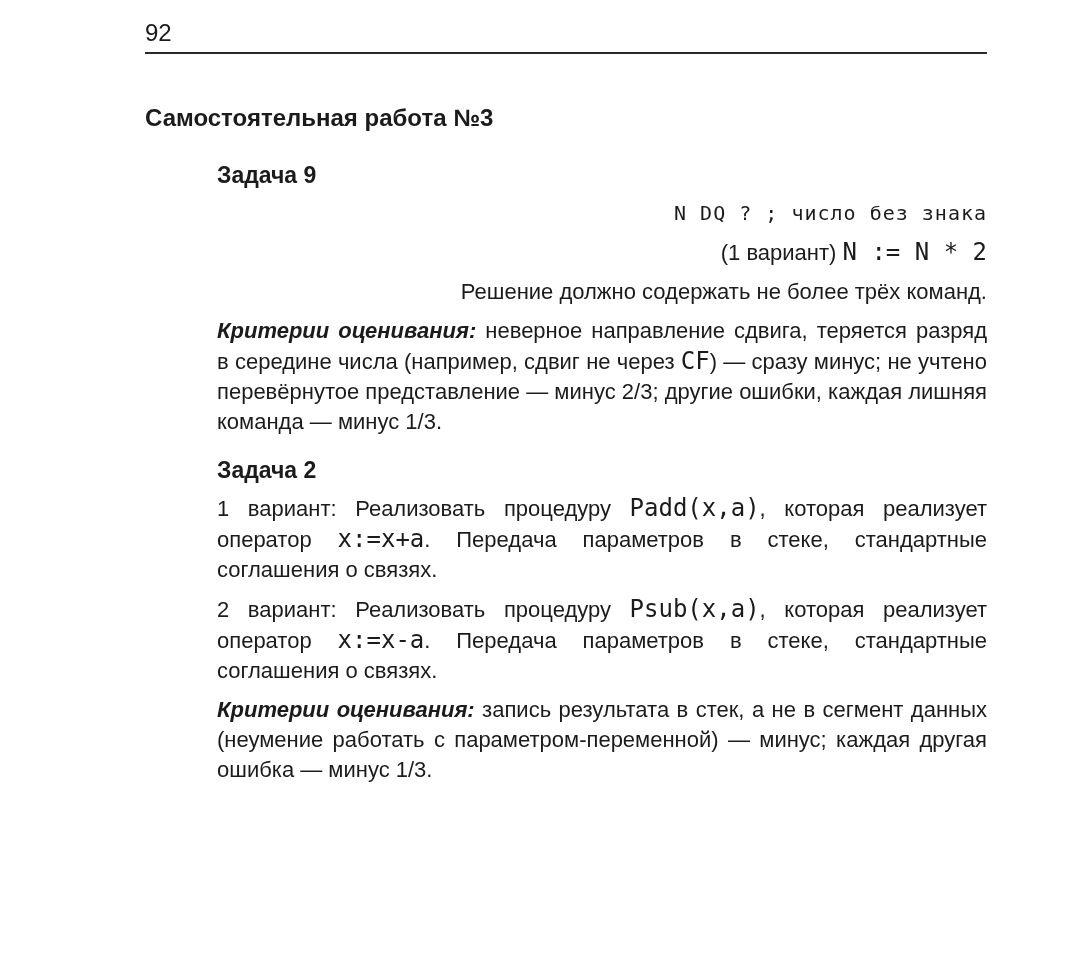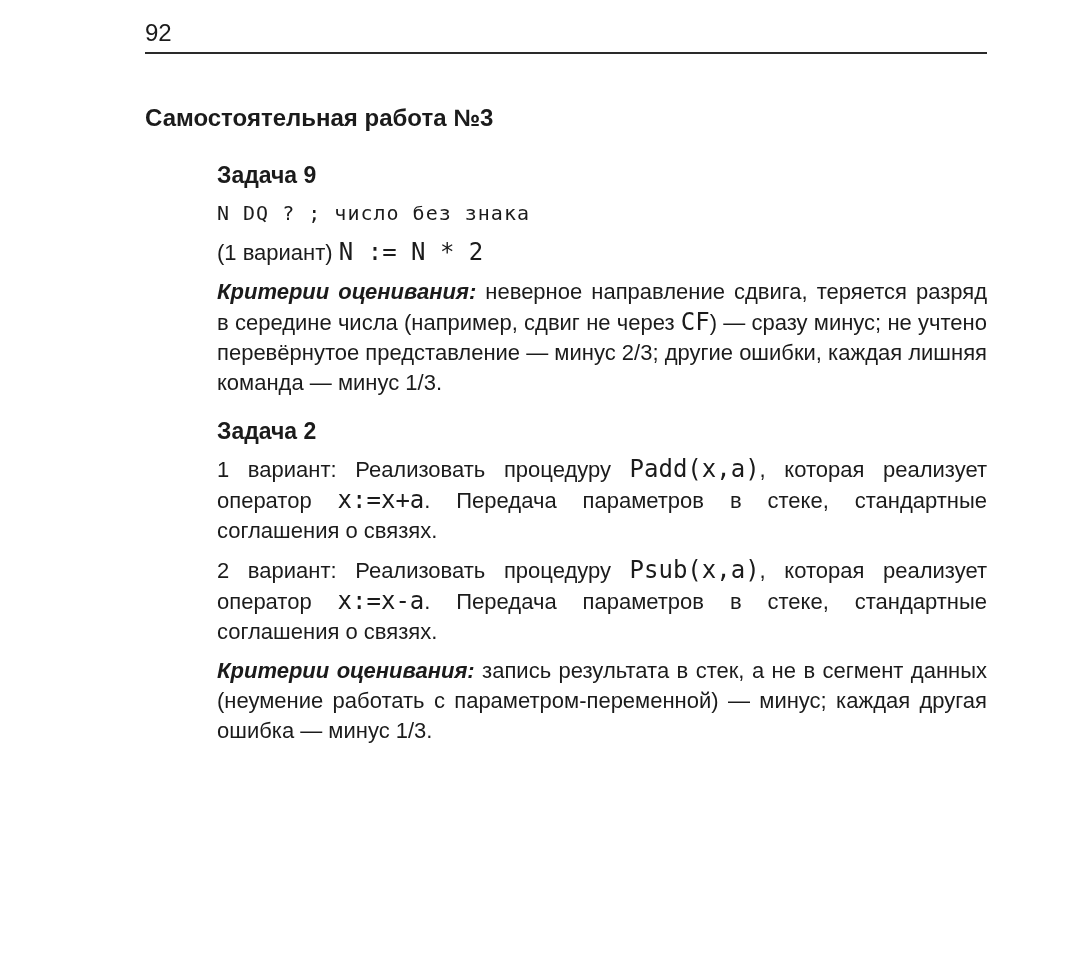--- a/index.html
+++ b/index.html
@@ -44,20 +44,21 @@
     font-size: 23px;
     font-weight: bold;
     line-height: 30px;
     margin: 0 0 8px 0;
   }
   .task-section + .task-section { margin-top: 18px; }
   p {
     font-size: 22px;
     line-height: 30px;
     margin: 0 0 9px 0;
+    text-align: right;
   }
   p.just { text-align: justify; }
   .mono {
     font-family: "DejaVu Sans Mono", "Liberation Mono", monospace;
     font-size: 24px;
   }
   .mono.b { font-weight: bold; }
   .code-block {
     font-family: "DejaVu Sans Mono", "Liberation Mono", monospace;
     font-size: 20px;
@@ -83,20 +84,21 @@
 
     <section class="task-section">
       <h2 class="task-title">Задача 9</h2>
 
       <p class="code-block">N DQ ? ; число без знака</p>
 
 
       <p><span>(1 вариант) </span><span class="mono">N := N * 2</span><span class="mono b"></span><span class="mono"></span></p>
 
 
+      <p>Решение должно содержать не более трёх команд.</p>
 
       <p class="just"><span class="crit-lead">Критерии оценивания:</span><span> неверное направление сдвига, теряется разряд в середине числа (например, сдвиг не через </span><span class="mono">CF</span><span>) — сразу минус; не учтено перевёрнутое представление — минус 2/3; другие ошибки, каждая лишняя команда — минус 1/3.</span></p>
     </section>
 
     <section class="task-section">
       <h2 class="task-title">Задача 2</h2>
 
       <p class="just"><span>1 вариант: Реализовать процедуру </span><span class="mono">Padd(x,a)</span><span>, которая реализует оператор </span><span class="mono">x:=x+a</span><span>. Передача параметров в стеке, стандартные соглашения о связях.</span></p>
 
       <p class="just"><span>2 вариант: Реализовать процедуру </span><span class="mono">Psub(x,a)</span><span>, которая реализует оператор </span><span class="mono">x:=x-a</span><span>. Передача параметров в стеке, стандартные соглашения о связях.</span></p>

